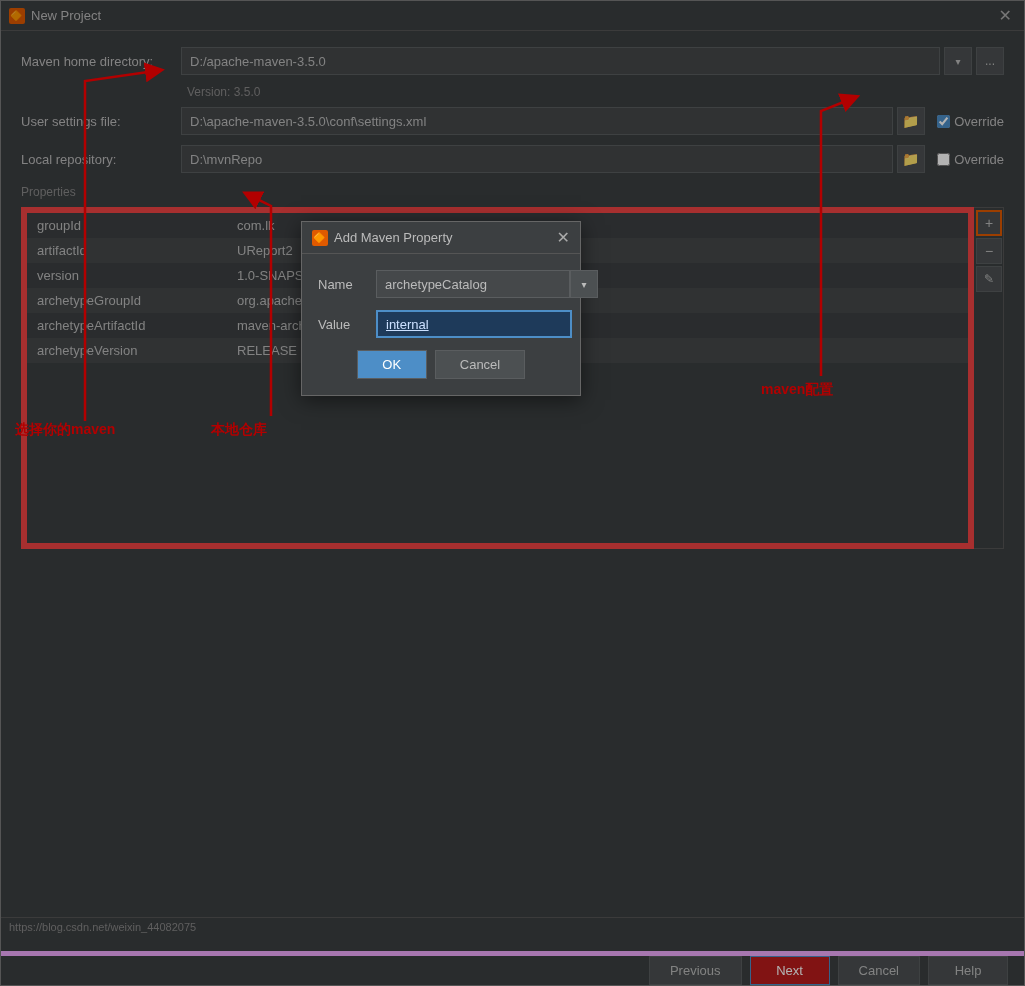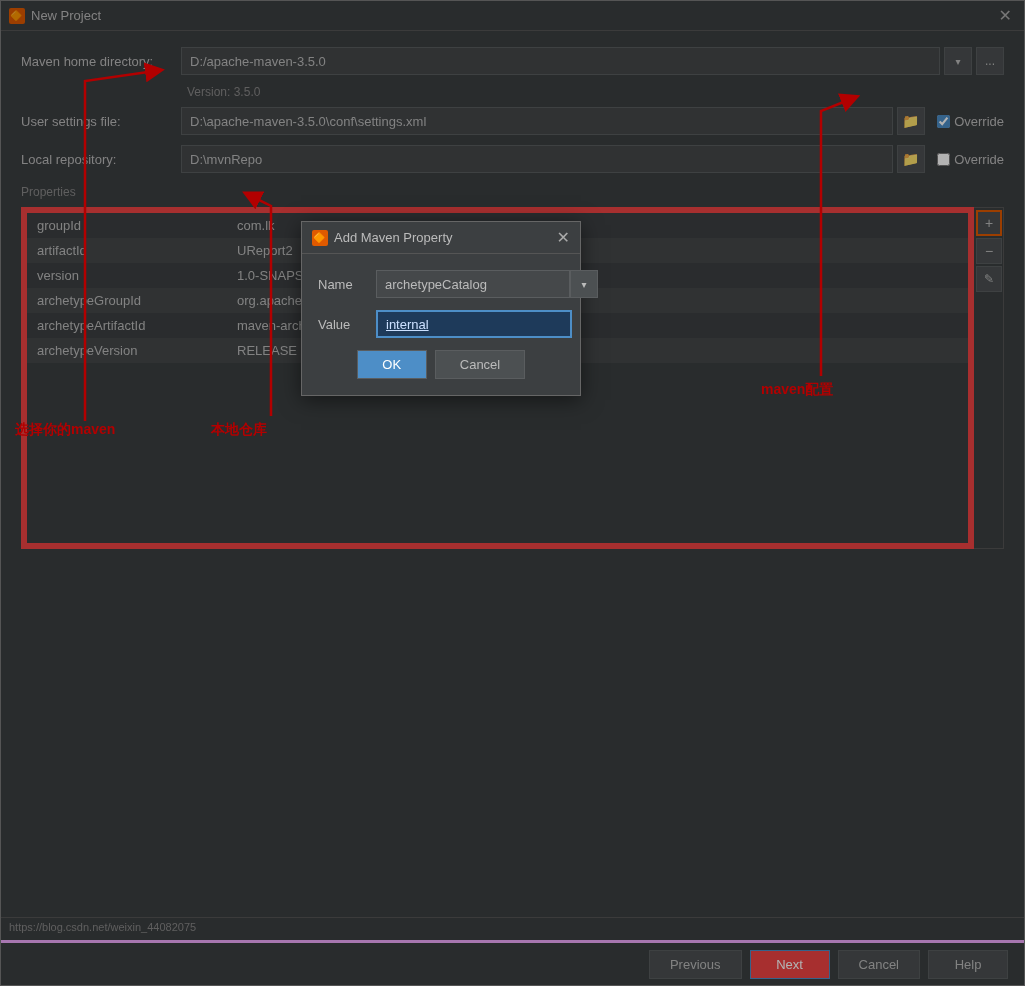--- a/index.html
+++ b/index.html
@@ -198,41 +198,41 @@
     }
     .prop-btn.active { border: 2px solid #e05a00; }
     .prop-btn.edit-btn { font-size: 12px; }
 
     
     .bottom-bar {
       position: absolute;
       bottom: 0;
       left: 0;
       right: 0;
-      height: 45px;
-      background: #3c3f41;
-      border-top: 3px solid #f0abfc;
+      height: 34px;
+      background: #3c3f41;
+      border-top: 5px solid #f0abfc;
       display: flex;
       align-items: center;
       justify-content: flex-end;
       padding: 0 16px;
       gap: 8px;
     }
     .btn-nav {
       padding: 6px 20px;
       font-size: 13px;
       cursor: pointer;
       border: 1px solid #5a5d5f;
       background: #4c5052;
       color: #bbbbbb;
       min-width: 80px;
       text-align: center;
     }
     .btn-nav.primary {
-      background: #ef4444;
+      background: #b91c1c;
       border-color: #4d8ec7;
       color: white;
     }
 
     
     .url-bar {
       position: absolute;
       bottom: 0;
       left: 0;
       right: 0;

